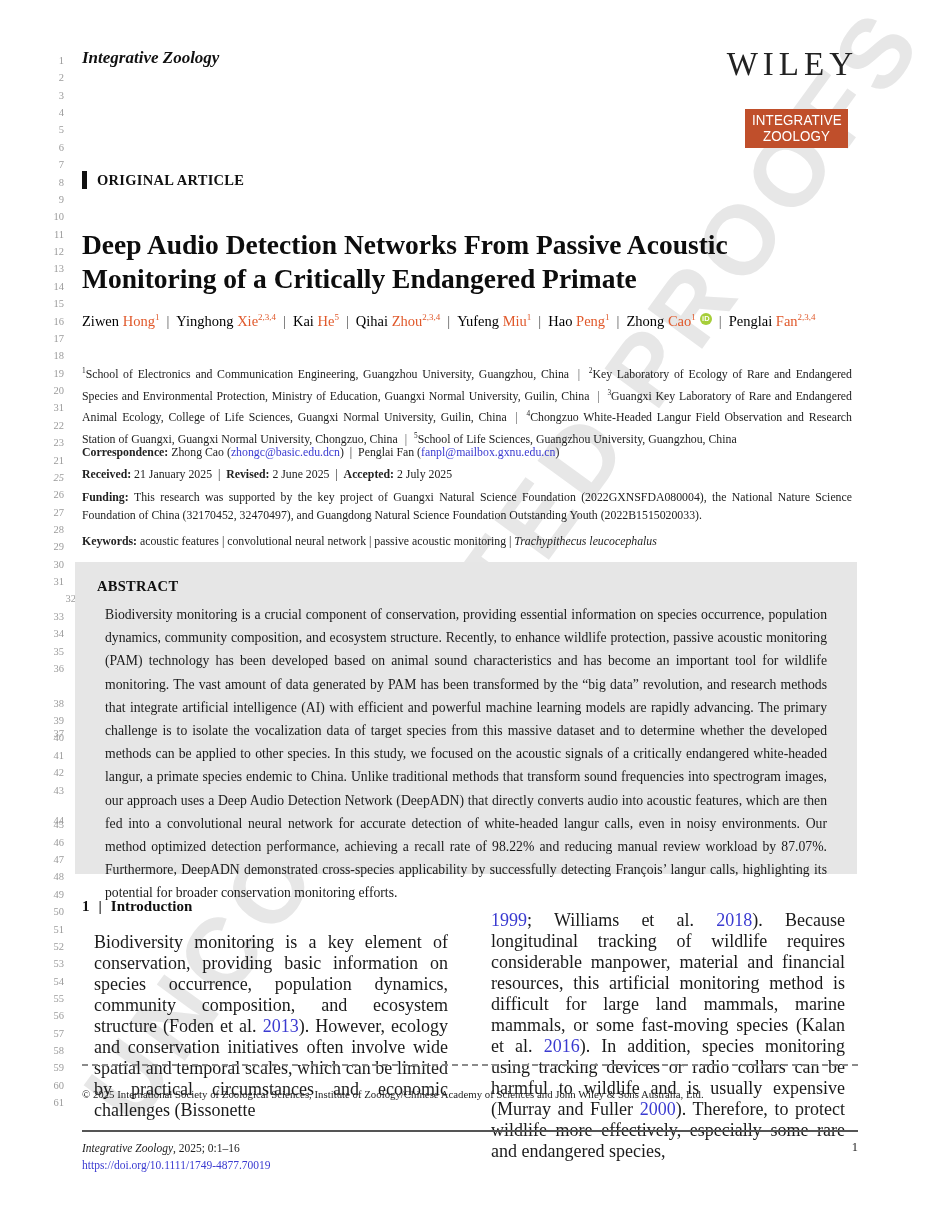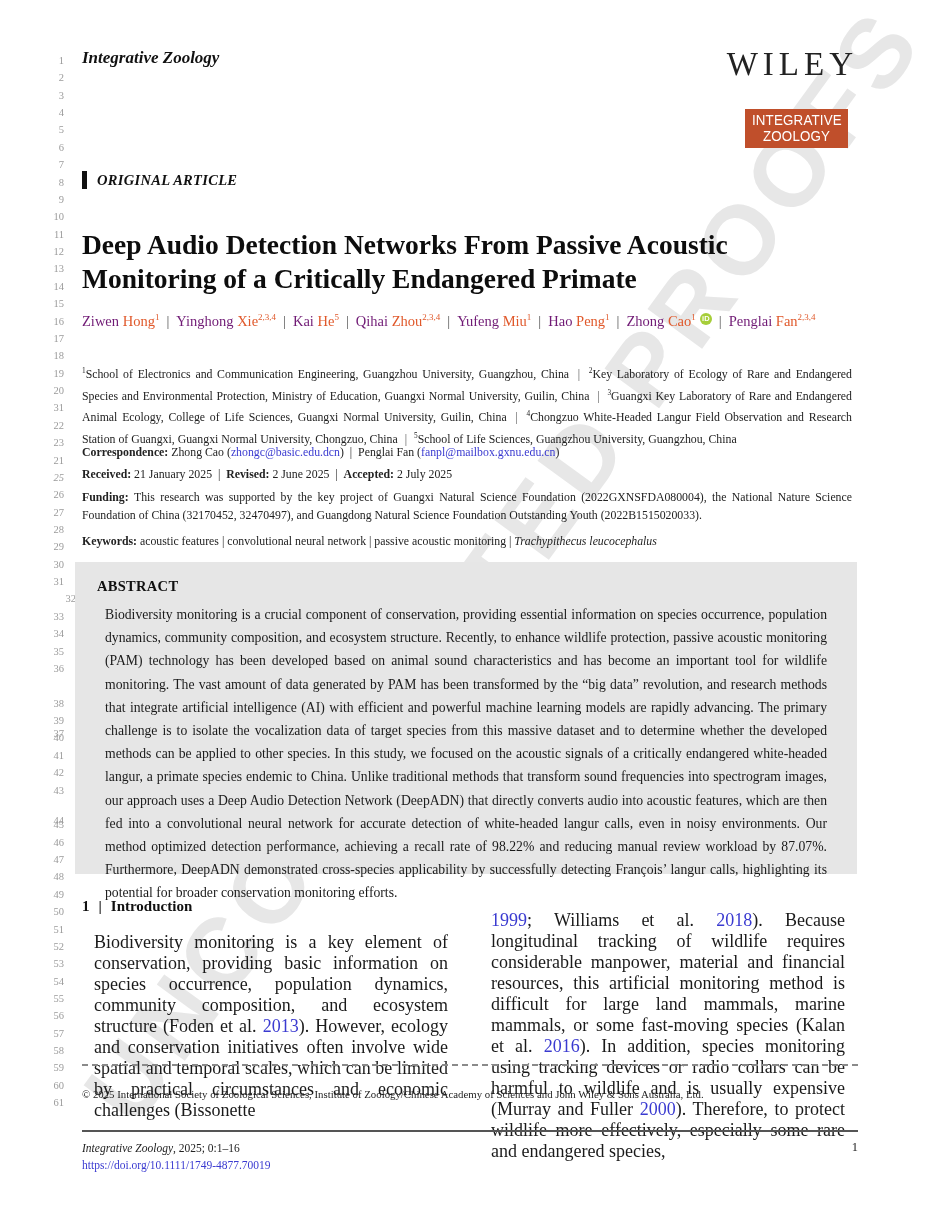--- a/index.html
+++ b/index.html
@@ -14,28 +14,28 @@
     font-size:10.5px;color:#9b9b9b;z-index:1;}
   
   .hdr{position:absolute;left:82px;top:48px;width:776px;display:flex;justify-content:space-between;align-items:flex-start;z-index:2;}
   .journal-name{font-size:17px;font-weight:bold;font-style:italic;color:#111;}
   .wiley{font-family:"Liberation Serif",serif;font-size:33px;letter-spacing:5px;color:#222;line-height:1;}
   .badge{position:absolute;left:745px;top:109px;width:103px;height:39px;background:#c04f2b;z-index:2;
     display:flex;flex-direction:column;justify-content:center;align-items:center;
     font-family:"Liberation Sans",sans-serif;color:#fff;font-size:14.5px;line-height:15.5px;
     letter-spacing:0.2px;font-weight:normal;}
   .badge span{transform:scaleX(0.92);}
-  .article-type{position:absolute;left:82px;top:171px;display:flex;align-items:center;z-index:2;font-style:italic;}
+  .article-type{position:absolute;left:82px;top:171px;display:flex;align-items:center;z-index:2;}
   .article-type .bar{width:5px;height:18px;background:#111;margin-right:10px;}
   .article-type .label{font-size:14.5px;font-weight:bold;letter-spacing:0.3px;color:#111;}
   
   .title{position:absolute;left:82px;top:228px;width:740px;font-size:27.5px;font-weight:bold;
     line-height:34px;color:#0d0d0d;z-index:2;}
   .authors{position:absolute;left:82px;top:306px;width:760px;font-size:14.5px;line-height:23px;z-index:2;}
-  .au-given{color:#701a75;}
+  .au-given{color:#000000;}
   .au-family{color:#e0582a;}
   .au-sup{color:#e0582a;font-size:62%;vertical-align:super;}
   .au-sep{color:#555;padding:0 7px;}
   .orcid{display:inline-block;width:12px;height:12px;border-radius:50%;background:#a6ce39;color:#fff;
     font-family:"Liberation Sans",sans-serif;font-size:7.5px;font-weight:bold;text-align:center;
     line-height:12px;vertical-align:text-top;margin-left:4px;}
   
   .affils{position:absolute;left:82px;top:362px;width:770px;font-size:11.8px;line-height:17.8px;
     text-align:justify;color:#222;z-index:2;}
   .aff-sup{font-size:62%;vertical-align:super;}

